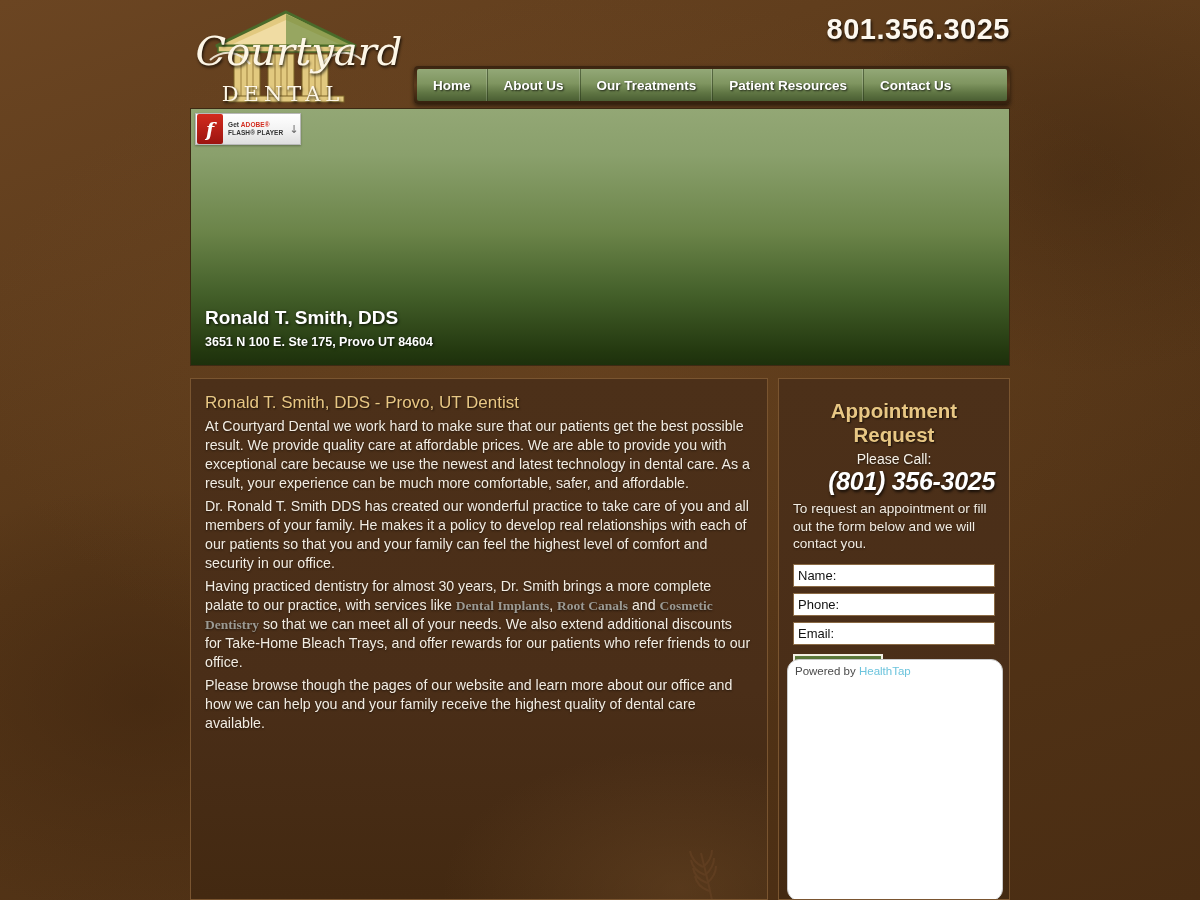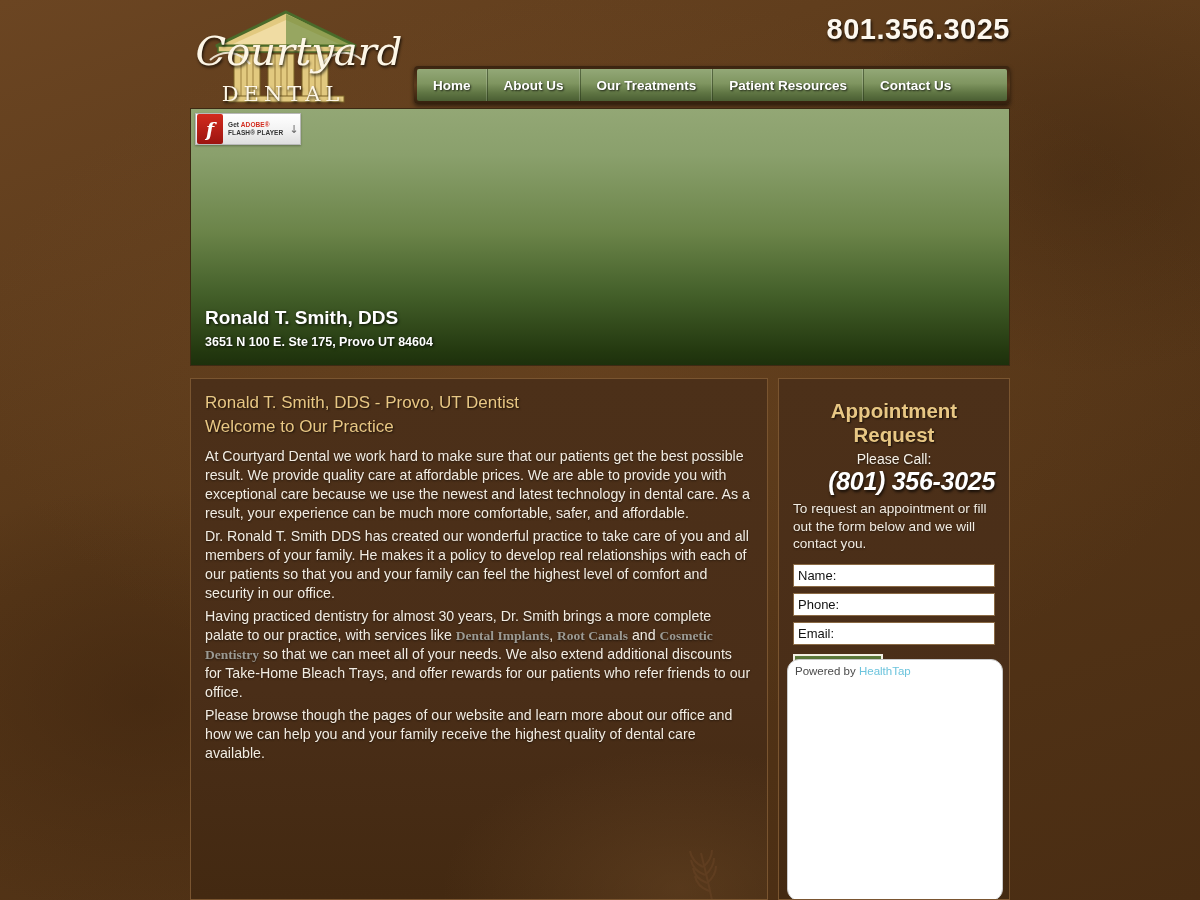--- a/index.html
+++ b/index.html
@@ -334,21 +334,20 @@
         <path d="M26 30 C 18 27, 13 21, 12 15"></path>
         <path d="M28 38 C 20 35, 15 29, 14 23"></path>
         <path d="M30 46 C 22 43, 17 37, 16 31"></path>
         <path d="M24 22 C 30 17, 33 11, 33 5"></path>
         <path d="M26 30 C 32 25, 35 19, 35 13"></path>
         <path d="M28 38 C 34 33, 37 27, 37 21"></path>
       </g>
     </svg>
 
     <h1 class="h-gold">Ronald T. Smith, DDS - Provo, UT Dentist</h1>
-    <h2 class="h-gold second">Welcome to Our Practice</h2>
 
     <p class="body-p">At Courtyard Dental we work hard to make sure that our patients get the best possible result. We provide quality care at affordable prices. We are able to provide you with exceptional care because we use the newest and latest technology in dental care. As a result, your experience can be much more comfortable, safer, and affordable.</p>
     <p class="body-p">Dr. Ronald T. Smith DDS has created our wonderful practice to take care of you and all members of your family. He makes it a policy to develop real relationships with each of our patients so that you and your family can feel the highest level of comfort and security in our office.</p>
     <p class="body-p">
       <span>Having practiced dentistry for almost 30 years, Dr. Smith brings a more complete palate to our practice, with services like </span><a class="svc-link">Dental Implants</a><span>, </span><a class="svc-link">Root Canals</a><span> and </span><a class="svc-link">Cosmetic Dentistry</a><span> so that we can meet all of your needs. We also extend additional discounts for Take-Home Bleach Trays, and offer rewards for our patients who refer friends to our office.</span>
     </p>
     <p class="body-p">Please browse though the pages of our website and learn more about our office and how we can help you and your family receive the highest quality of dental care available.</p>
   </div>
 
   <div class="sidebar">

